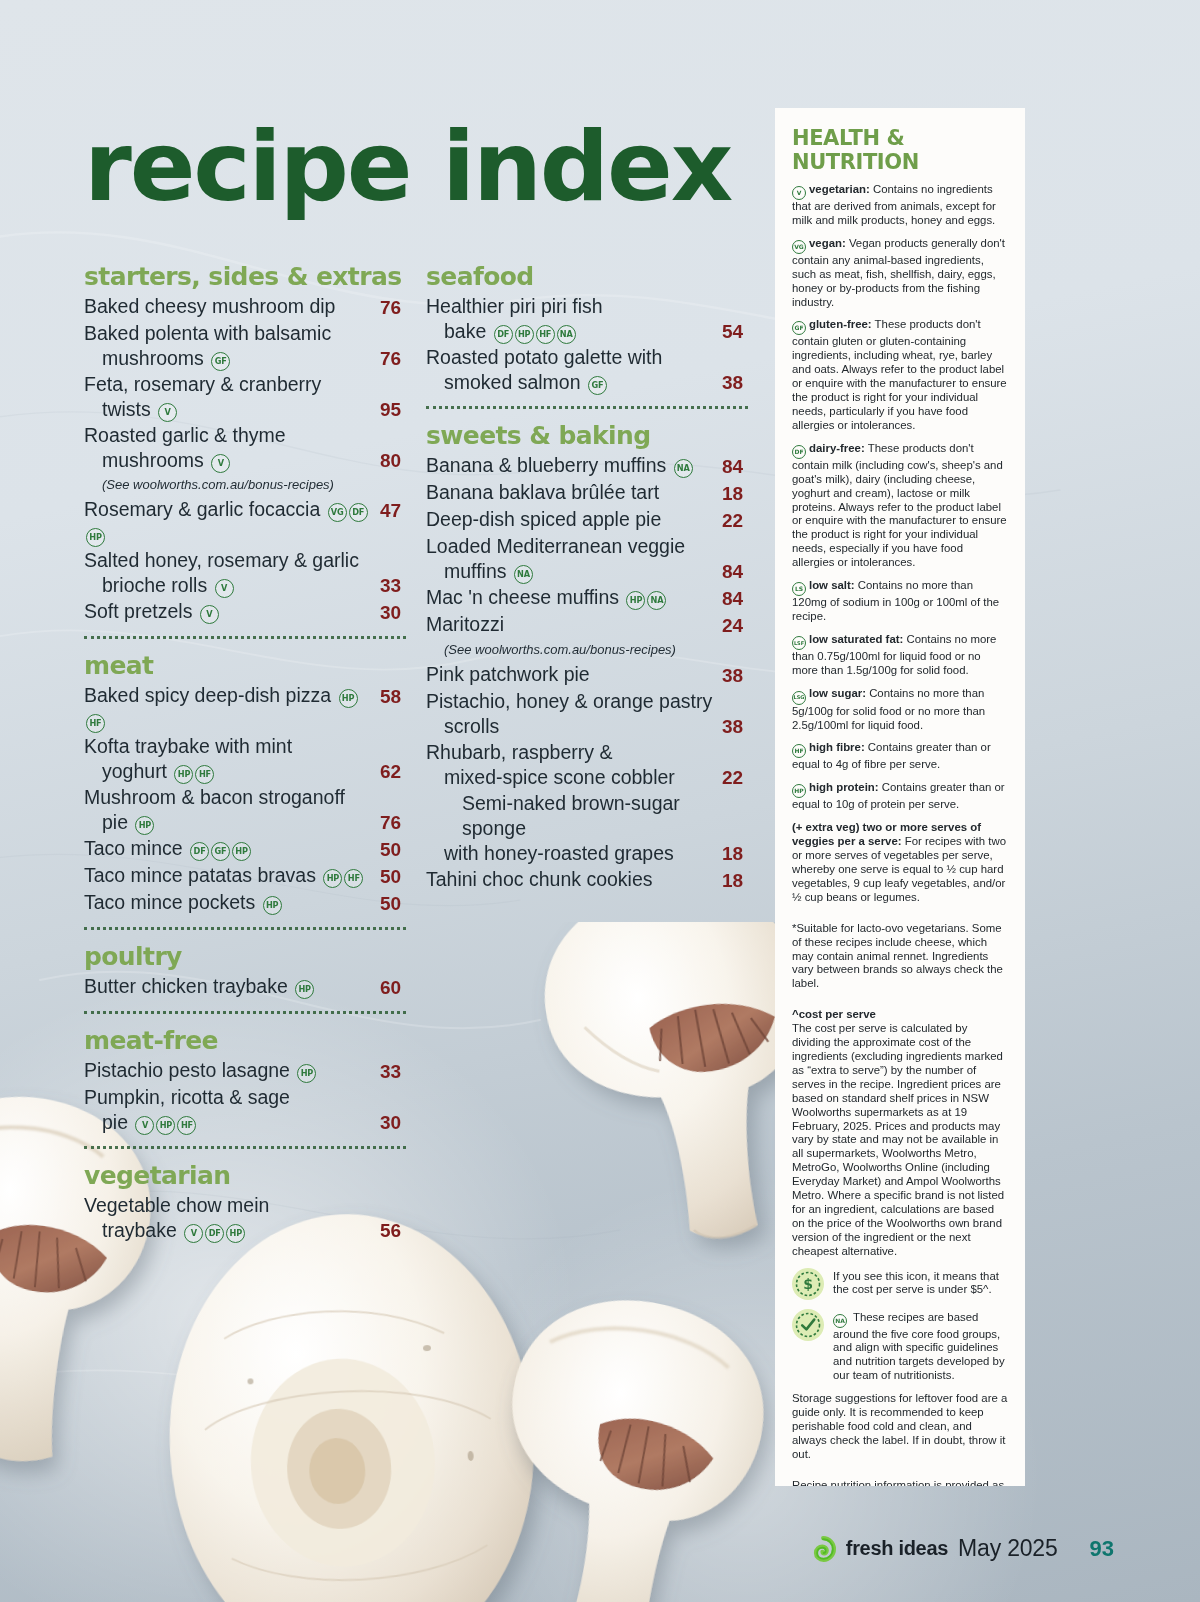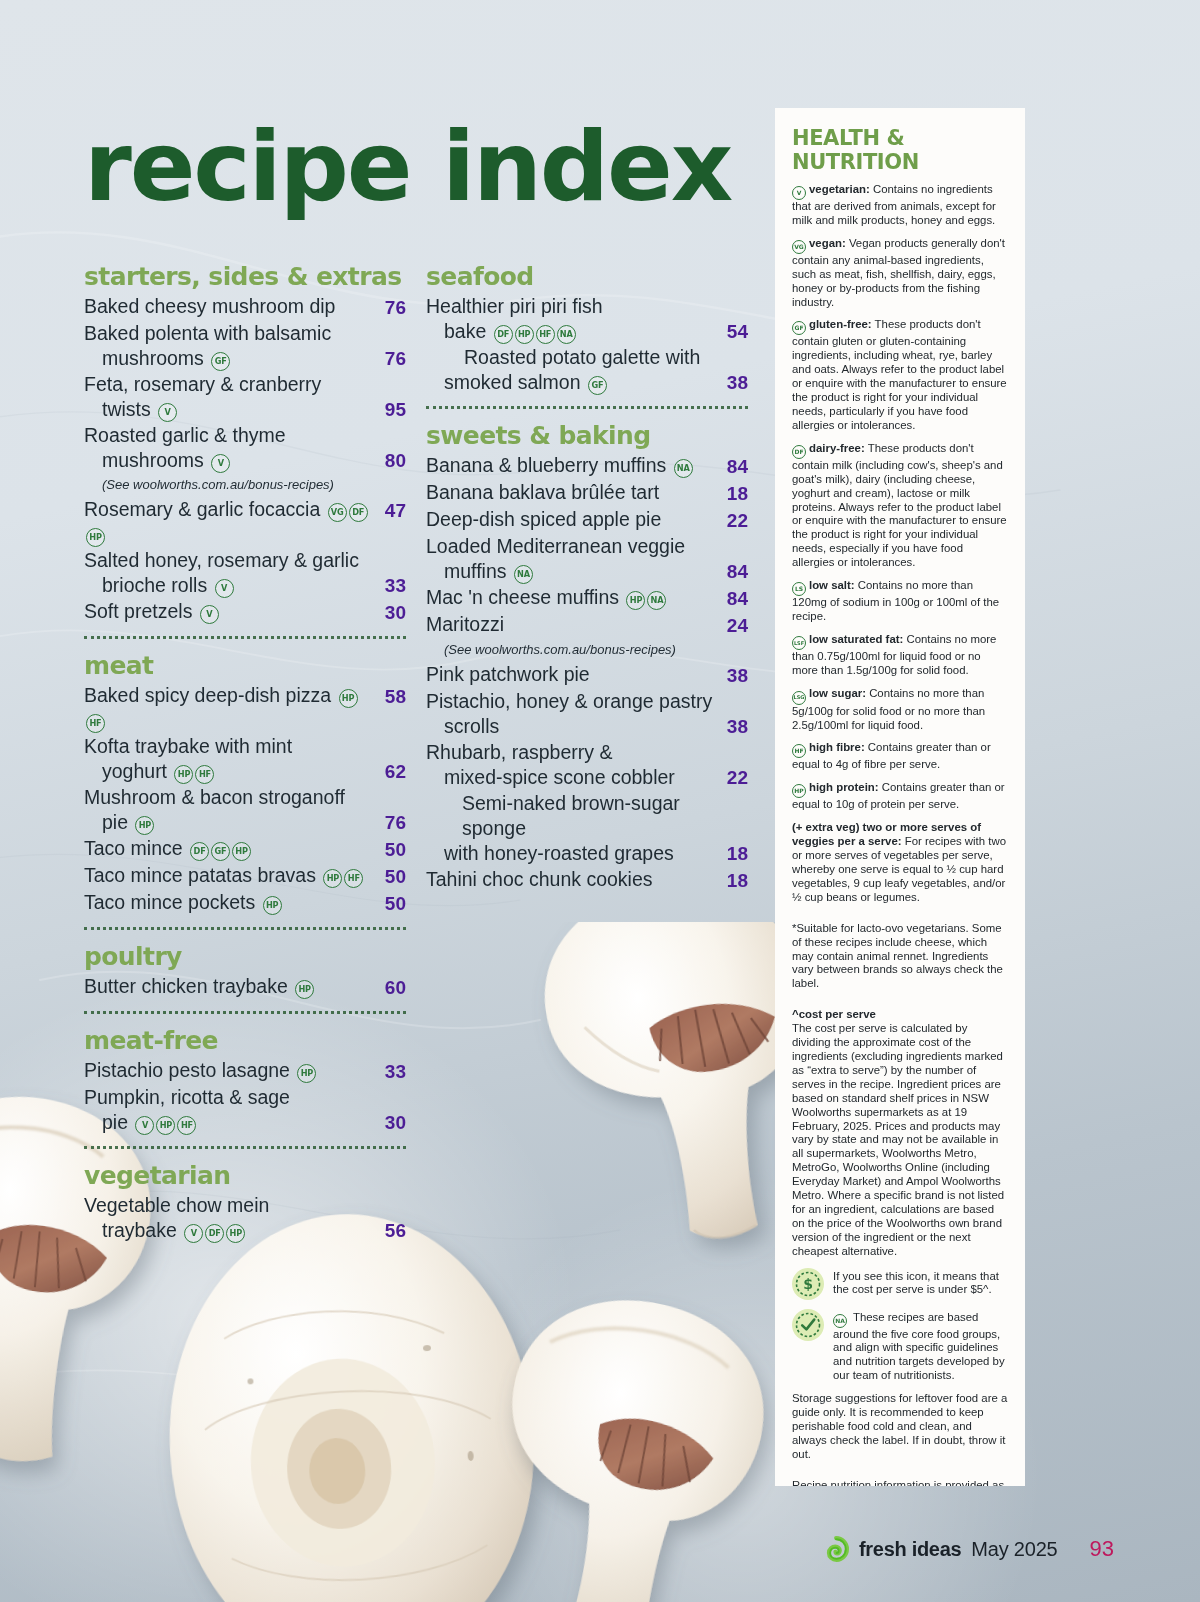--- a/index.html
+++ b/index.html
@@ -86,22 +86,21 @@
   }
   .entry .etext {
     flex: 1 1 auto;
     padding-right: 8px;
   }
   .entry .epage {
     flex: 0 0 auto;
     font-weight: 700;
     font-size: 19px;
     min-width: 26px;
-    text-align: right;
-    color: #4c1d95;
+    color: #7f1d1d;
     padding-top: 1px;
   }
   .cont { padding-left: 18px; display: block; }
 
   .note {
     font-style: italic;
     font-size: 13px;
     line-height: 22px;
     color: #1f2a32;
     padding-left: 18px;
@@ -209,29 +208,29 @@
     gap: 10px;
   }
   .wlogo { width: 26px; height: 26px; display: block; }
   .f-brand {
     font-size: 20px;
     font-weight: 700;
     color: #1a2128;
     letter-spacing: -.3px;
   }
   .f-date {
-    font-size: 20px;
+    font-size: 23px;
     color: #1a2128;
     letter-spacing: -.2px;
     text-align: right;
   }
   .f-page {
     font-size: 22px;
-    font-weight: 400;
-    color: #be185d;
+    font-weight: 700;
+    color: #0f766e;
     margin-left: 22px;
   }
 </style>
 </head>
 <body>
 
 <div class="page-bg">
   <svg class="marble-veins" viewBox="0 0 1200 1602" preserveAspectRatio="none">
     <g stroke="#ffffff" fill="none" stroke-linecap="round" opacity="0.55">
       <path d="M-20,240 C180,200 320,330 520,300 C700,274 830,360 1000,330" stroke-width="2.4"></path>
@@ -457,21 +456,21 @@
     <div class="sec-head">seafood</div>
     <div class="entry">
       <span class="etext">
         <span style="display: block;">Healthier piri piri fish</span>
         <span class="cont">bake <span class="badge">DF</span><span class="badge">HP</span><span class="badge">HF</span><span class="badge">NA</span></span>
       </span>
       <span class="epage" style="align-self: flex-end;">54</span>
     </div>
     <div class="entry">
       <span class="etext">
-        <span style="display: block; margin-left: 38px;">Roasted potato galette with</span>
+        <span style="display: block;">Roasted potato galette with</span>
         <span class="cont">smoked salmon <span class="badge">GF</span></span>
       </span>
       <span class="epage" style="align-self: flex-end;">38</span>
     </div>
     <div class="divider"></div>
     <div class="sec-head">sweets &amp; baking</div>
     <div class="entry">
       <span class="etext">Banana &amp; blueberry muffins <span class="badge">NA</span></span>
       <span class="epage">84</span>
     </div>

